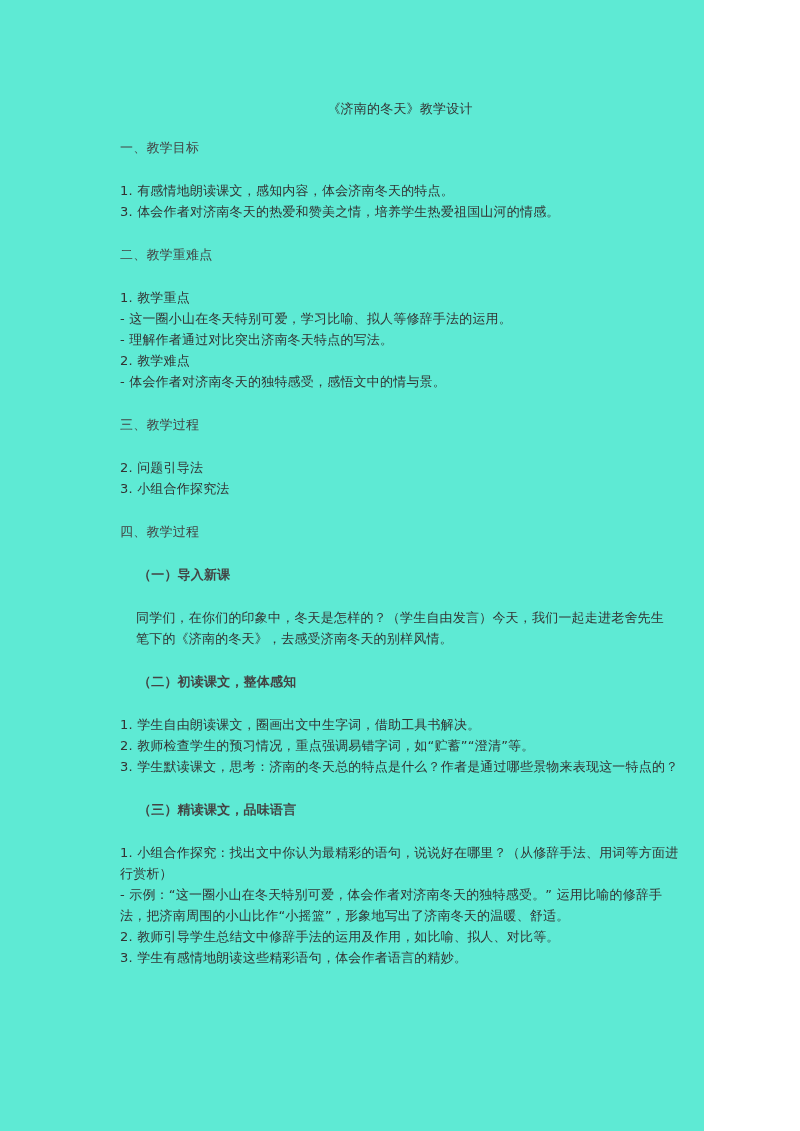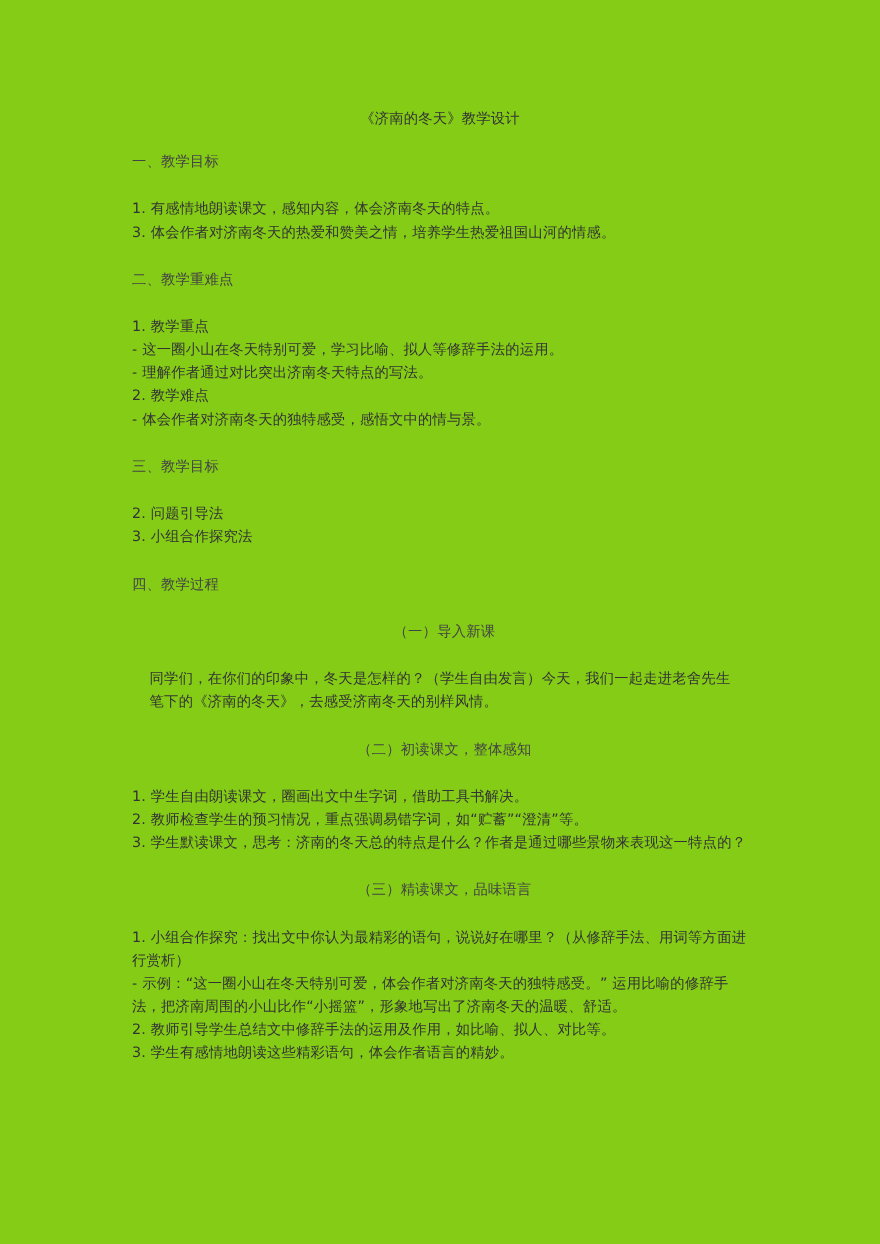--- a/index.html
+++ b/index.html
@@ -12,23 +12,23 @@
       height: 1131px;
       position: relative;
       overflow: hidden;
       font-family: "DejaVu Sans", "Liberation Sans", sans-serif;
       color: #333333;
     }
     .page {
       position: absolute;
       left: 0;
       top: 0;
-      width: 800px;
+      width: 704px;
       height: 1131px;
-      background: #84cc16;
+      background: #5eead4;
     }
     .content {
       position: absolute;
       left: 120px;
       top: 98px;
       width: 560px;
       font-size: 13px;
       line-height: 21px;
       letter-spacing: 0.2px;
     }
@@ -41,26 +41,25 @@
       color: #333;
     }
     .section-heading {
       margin: 0 0 22px 0;
       font-size: 13px;
       line-height: 21px;
       font-weight: normal;
       color: #444;
     }
     .sub-heading {
-      margin: 0 0 22px 8px;
+      margin: 0 0 22px 18px;
       font-size: 13px;
       line-height: 21px;
-      font-weight: normal;
+      font-weight: bold;
       color: #444;
-      text-align: center;
     }
     .block {
       margin: 0 0 22px 0;
     }
     .line {
       display: block;
       white-space: normal;
       word-break: break-all;
       color: #333;
     }
@@ -82,21 +81,21 @@
 
     <h2 class="section-heading">二、教学重难点</h2>
     <div class="block">
       <span class="line">1. 教学重点</span>
       <span class="line">- 这一圈小山在冬天特别可爱，学习比喻、拟人等修辞手法的运用。</span>
       <span class="line">- 理解作者通过对比突出济南冬天特点的写法。</span>
       <span class="line">2. 教学难点</span>
       <span class="line">- 体会作者对济南冬天的独特感受，感悟文中的情与景。</span>
     </div>
 
-    <h2 class="section-heading">三、教学目标</h2>
+    <h2 class="section-heading">三、教学过程</h2>
     <div class="block">
       <span class="line">2. 问题引导法</span>
       <span class="line">3. 小组合作探究法</span>
     </div>
 
     <h2 class="section-heading">四、教学过程</h2>
 
     <h3 class="sub-heading">（一）导入新课</h3>
     <div class="block">
       <p class="line">同学们，在你们的印象中，冬天是怎样的？（学生自由发言）今天，我们一起走进老舍先生笔下的《济南的冬天》，去感受济南冬天的别样风情。</p>

